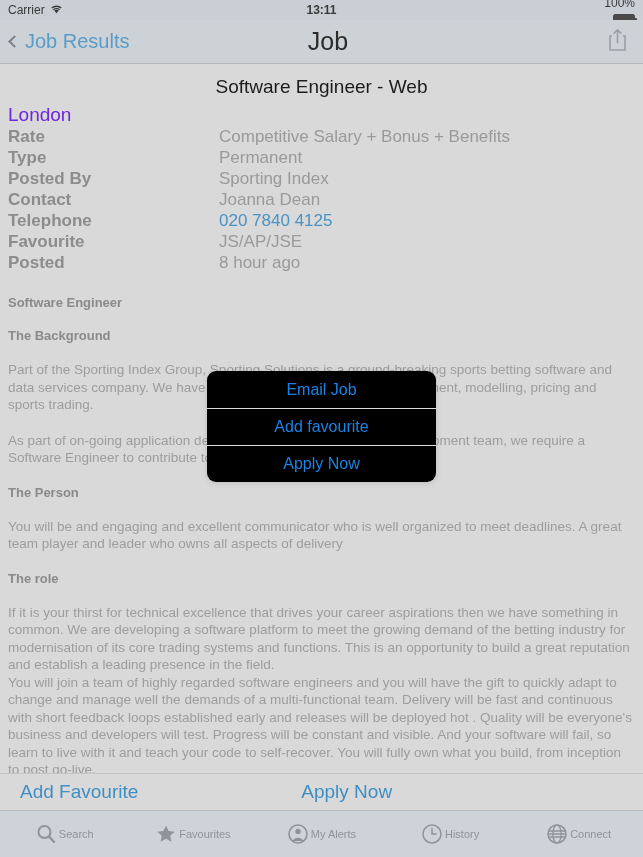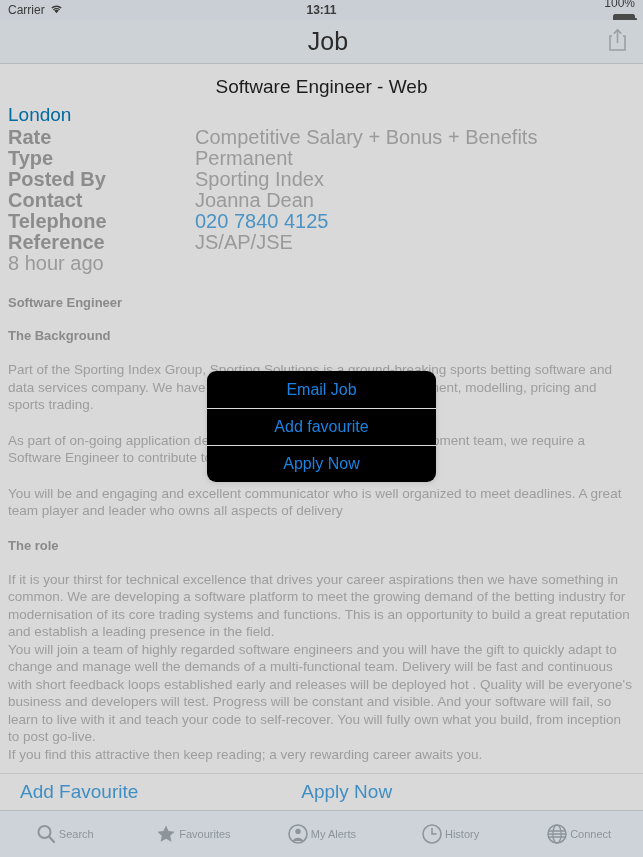--- a/index.html
+++ b/index.html
@@ -58,23 +58,23 @@
   }
   .nav-share { margin-left:auto; padding-right:16px; display:flex; }
 
   
   .content { position:relative; height:753px; overflow:hidden; padding:0 8px; }
 
   .job-title {
     text-align:center; font-size:19px; color:#1c1c1c;
     margin-top:12px; margin-bottom:6px;
   }
-  .location { font-size:19px; color:#0369a1; margin-bottom:1px; }
-
-  .detail-row { display:flex; font-size:20px; line-height:20px; margin-bottom:1px; }
+  .location { font-size:19px; color:#6d28d9; margin-bottom:1px; }
+
+  .detail-row { display:flex; font-size:17px; line-height:20px; margin-bottom:1px;gap:24px; }
   .detail-label { width:187px; font-weight:bold; color:#8c8c8c; flex:none; }
   .detail-value { color:#9a9a9a; }
   .detail-value.link { color:#4a93c4; }
 
   .body-section { margin-top:22px; }
   .body-head {
     font-size:13px; font-weight:bold; color:#8a8a8a;
     margin-bottom:18px;
   }
   .body-para {
@@ -138,20 +138,24 @@
     <div class="sb-center">13:11</div>
     <div class="sb-right">
       <span>100%</span>
       <span class="battery">
           <i></i>
         </span>
     </div>
   </div>
 
   <div class="nav-bar">
+    <div class="nav-back">
+      <span class="chev"></span>
+      <span>Job Results</span>
+    </div>
     <div class="nav-title">Job</div>
     <div class="nav-share">
       <span>
         <svg width="19" height="24" viewBox="0 0 19 24">
           <path d="M4 8 H2 V22 H17 V8 H15" stroke="#9aa0a6" stroke-width="1.6" fill="none"></path>
           <path d="M9.5 2 V15" stroke="#9aa0a6" stroke-width="1.6" fill="none"></path>
           <path d="M5.8 5.6 L9.5 1.9 L13.2 5.6" stroke="#9aa0a6" stroke-width="1.6" fill="none"></path>
         </svg>
       </span>
     </div>
@@ -177,33 +181,35 @@
       </div>
       <div class="detail-row">
         <span class="detail-label">Contact</span>
         <span class="detail-value">Joanna Dean</span>
       </div>
       <div class="detail-row">
         <span class="detail-label">Telephone</span>
         <span class="detail-value link">020 7840 4125</span>
       </div>
       <div class="detail-row">
-        <span class="detail-label">Reference</span>
+        <span class="detail-label">Favourite</span>
         <span class="detail-value">JS/AP/JSE</span>
       </div>
       <div class="detail-row">
+        <span class="detail-label">Posted</span>
         <span class="detail-value">8 hour ago</span>
       </div>
     </div>
 
     <div class="body-section">
       <div class="body-head">Software Engineer</div>
       <div class="body-head">The Background</div>
       <div class="body-para">Part of the Sporting Index Group, Sporting Solutions is a ground-breaking sports betting software and data services company. We have market leading skills in data management, modelling, pricing and sports trading.</div>
       <div class="body-para">As part of on-going application development within the Platform Development team, we require a Software Engineer to contribute to our exciting range of products.</div>
+      <div class="body-head">The Person</div>
       <div class="body-para">You will be and engaging and excellent communicator who is well organized to meet deadlines. A great team player and leader who owns all aspects of delivery</div>
       <div class="body-head">The role</div>
       <div class="body-para tight">If it is your thirst for technical excellence that drives your career aspirations then we have something in common. We are developing a software platform to meet the growing demand of the betting industry for modernisation of its core trading systems and functions. This is an opportunity to build a great reputation and establish a leading presence in the field.</div>
       <div class="body-para tight">You will join a team of highly regarded software engineers and you will have the gift to quickly adapt to change and manage well the demands of a multi-functional team. Delivery will be fast and continuous with short feedback loops established early and releases will be deployed hot . Quality will be everyone's business and developers will test. Progress will be constant and visible. And your software will fail, so learn to live with it and teach your code to self-recover. You will fully own what you build, from inception to post go-live.</div>
       <div class="body-para tight">If you find this attractive then keep reading; a very rewarding career awaits you.</div>
     </div>
 
   </div>
 
   <div class="popup">

